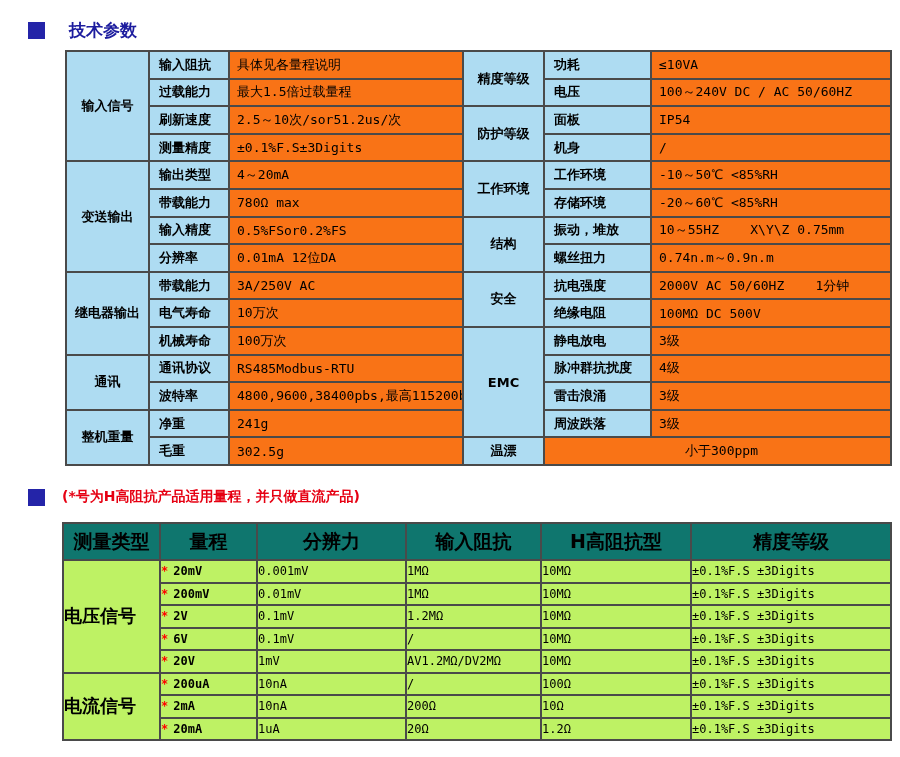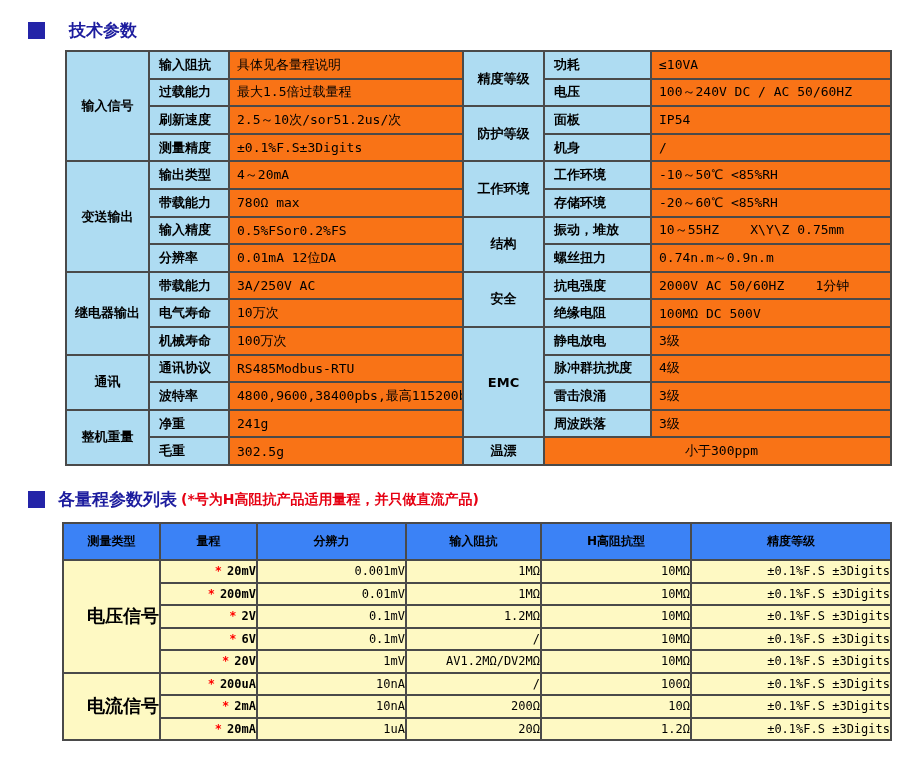--- a/index.html
+++ b/index.html
@@ -23,24 +23,24 @@
   .l { background: #aedcf2; font-weight: bold; text-align: left; padding-left: 9px; }
   .v {
     background: #f97316; text-align: left; padding-left: 7px;
     font-family: "DejaVu Sans Mono", monospace; font-size: 12px;
     font-weight: normal; white-space: pre;
   }
   .center { text-align: center; padding-left: 8px; }
 
   
   .t2 { left: 62px; top: 522px; width: 828px; height: 219px; }
-  .t2 th { background: #3b82f6; font-size: 12px; font-weight: bold; height: 37px; }
+  .t2 th { background: #0f766e; font-size: 19px; font-weight: bold; height: 37px; }
   .t2 td {
-    text-align: right; font-family: "DejaVu Sans Mono", monospace;
-    font-size: 12px; background: #fef9c3;
+    text-align: left; font-family: "DejaVu Sans Mono", monospace;
+    font-size: 12px; background: #bef264;
   }
   .t2 td.g { font-family: "DejaVu Sans", sans-serif; font-size: 18px; }
   .range { background: #aedcf2; font-weight: bold; }
   .star { color: #ff0000; margin-right: 5px; font-weight: bold; }
 </style>
 </head>
 <body>
 
 <div class="section-title" style="left:28px; top:19px;text-align:center;">
   <span class="bullet"></span>
@@ -156,21 +156,20 @@
     <td class="l">毛重</td>
     <td class="v">302.5g</td>
     <td class="g">温漂</td>
     <td class="v center" colspan="2">小于300ppm</td>
   </tr>
 </tbody>
   </table>
 
 <div class="section-title" style="left:28px; top:488px;">
   <span class="bullet" style="margin-right:13px;"></span>
-  <span>各量程参数列表</span>
   <span class="title-note">(*号为H高阻抗产品适用量程，并只做直流产品)</span>
 </div>
 
 <table class="t2">
   <colgroup>
     <col style="width:97px">
       <col style="width:97px">
       <col style="width:149px">
     <col style="width:135px">
       <col style="width:150px">

